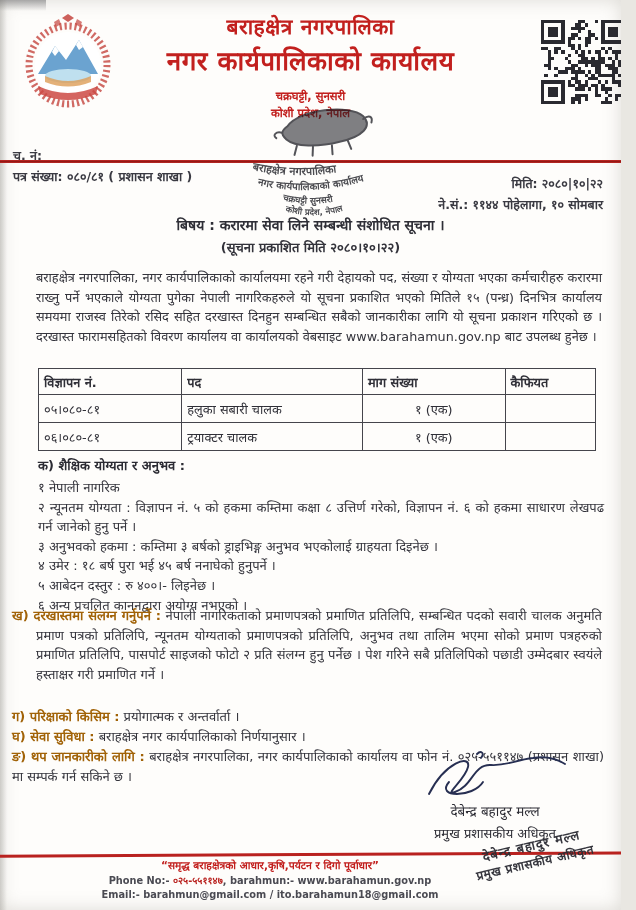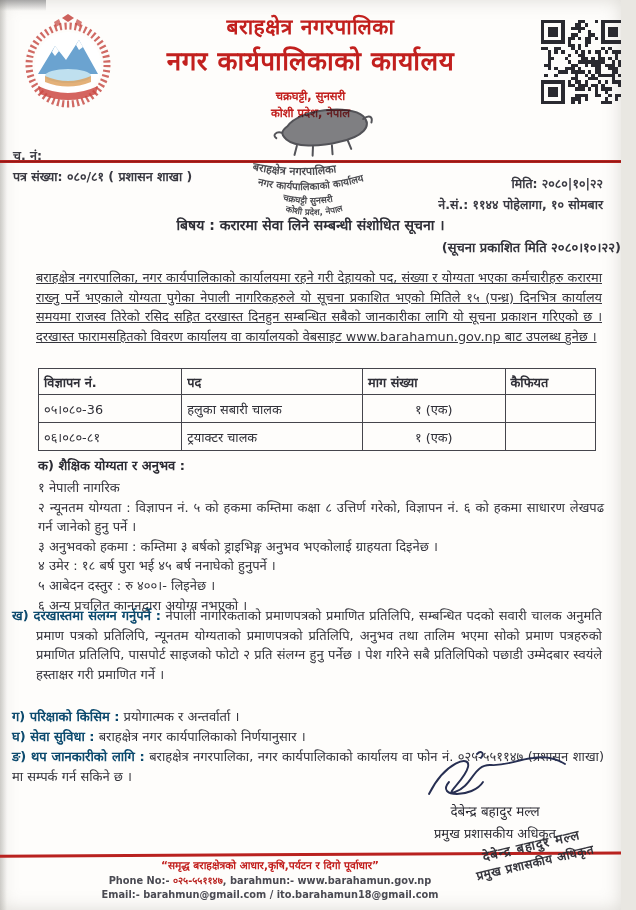--- a/index.html
+++ b/index.html
@@ -37,38 +37,38 @@
   .meta-line{font-size:12.5px;color:#3a3a42;font-weight:bold;}
   .patra{left:13px;top:124px;margin-top:44px;}
   .cha{left:13px;top:147px;}
   .rule-top{left:0;top:160px;width:636px;height:3px;
     background:linear-gradient(180deg,#c62b28,#8f1714 55%,#c62b28);}
   .miti{right:18px;top:175px;text-align:left;}
   .nesam{right:18px;top:196px;text-align:right;}
 
   .subject1{top:215px;left:0;width:100%;text-align:center;
     font-size:14px;font-weight:bold;color:#2e2e36;}
-  .subject2{top:238px;left:0;width:100%;text-align:right;
+  .subject2{top:238px;left:0;width:100%;text-align:center;
     font-size:13px;font-weight:bold;color:#33333b;}
 
   .para{left:36px;top:268px;width:566px;font-size:12.8px;line-height:19.6px;
-    text-align:justify;color:#34343c;text-decoration:underline;}
+    text-align:justify;color:#34343c;}
 
   
   .notice-table{left:38px;top:368px;width:558px;border-collapse:collapse;
     font-size:12.8px;color:#2f2f37;}
   .notice-table th,.notice-table td{border:1.5px solid #45454c;padding:2px 5px;}
   .notice-table th{font-weight:bold;text-align:left;height:21px;}
   .notice-table td{height:23px;}
   .c1{width:138px;} .c2{width:178px;} .c3{width:138px;} .c4{width:82px;}
   .td-center{text-align:center;}
 
   
   .sec{color:#34343c;font-size:13px;line-height:19.6px;text-align:justify;}
-  .sec b{color:#0c4a6e;}
+  .sec b{color:#a16207;}
   .ka-head{left:38px;top:456px;font-weight:bold;font-size:13px;color:#2b2b33;}
   .ka-items{left:38px;top:478px;width:566px;}
   .kha{left:12px;top:606px;width:590px;padding-left:24px;text-indent:-24px;box-sizing:border-box;}
   .ga{left:12px;top:707px;width:590px;}
   .gha{left:12px;top:727px;width:590px;}
   .nga{left:12px;top:747px;width:592px;}
 
   
   .sig-block{left:378px;top:750px;width:234px;text-align:center;}
   .sig-name{font-size:13.5px;color:#2e2e36;margin-top:-4px;}
@@ -437,21 +437,21 @@
     <thead>
       <tr>
         <th class="c1">विज्ञापन नं.</th>
         <th class="c2">पद</th>
         <th class="c3">माग संख्या</th>
         <th class="c4">कैफियत</th>
       </tr>
     </thead>
     <tbody>
       <tr>
-        <td>०५।०८०-36</td>
+        <td>०५।०८०-८१</td>
         <td>हलुका सबारी चालक</td>
         <td class="td-center">१ (एक)</td>
         <td></td>
       </tr>
       <tr>
         <td>०६।०८०-८१</td>
         <td>ट्रयाक्टर चालक</td>
         <td class="td-center">१ (एक)</td>
         <td></td>
       </tr>

